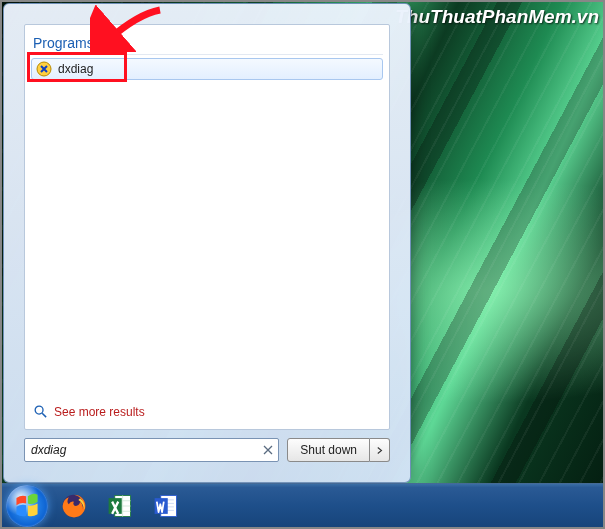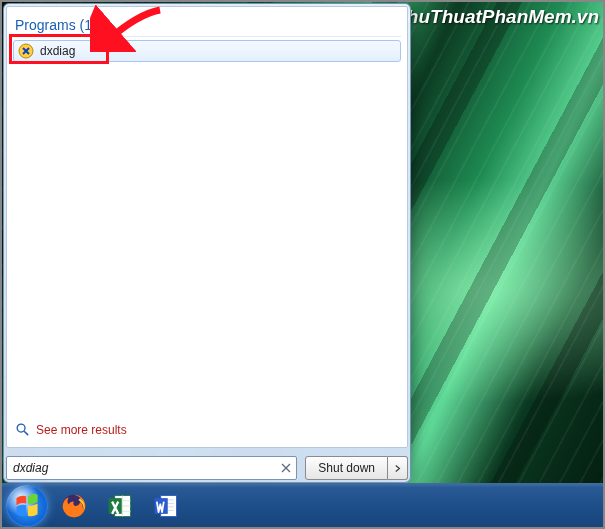--- a/index.html
+++ b/index.html
@@ -79,21 +79,21 @@
   
   .start-menu {
     position: absolute;
     left: 3px; bottom: 46px;
     width: 408px;
     height: 480px;
     background: linear-gradient(to bottom, rgba(235,242,252,0.97), rgba(210,225,245,0.97));
     border: 1px solid rgba(70,110,160,0.7);
     border-radius: 6px;
     box-shadow: 0 4px 18px rgba(0,0,0,0.45);
-    padding: 2px;
+    padding: 20px;
     display:flex; flex-direction:column;
   }
   .results-pane {
     flex:1;
     background: #ffffff;
     border: 1px solid #b8c8dc;
     border-radius: 2px;
     padding: 6px 6px 8px 6px;
     display:flex; flex-direction:column;
     position:relative;

